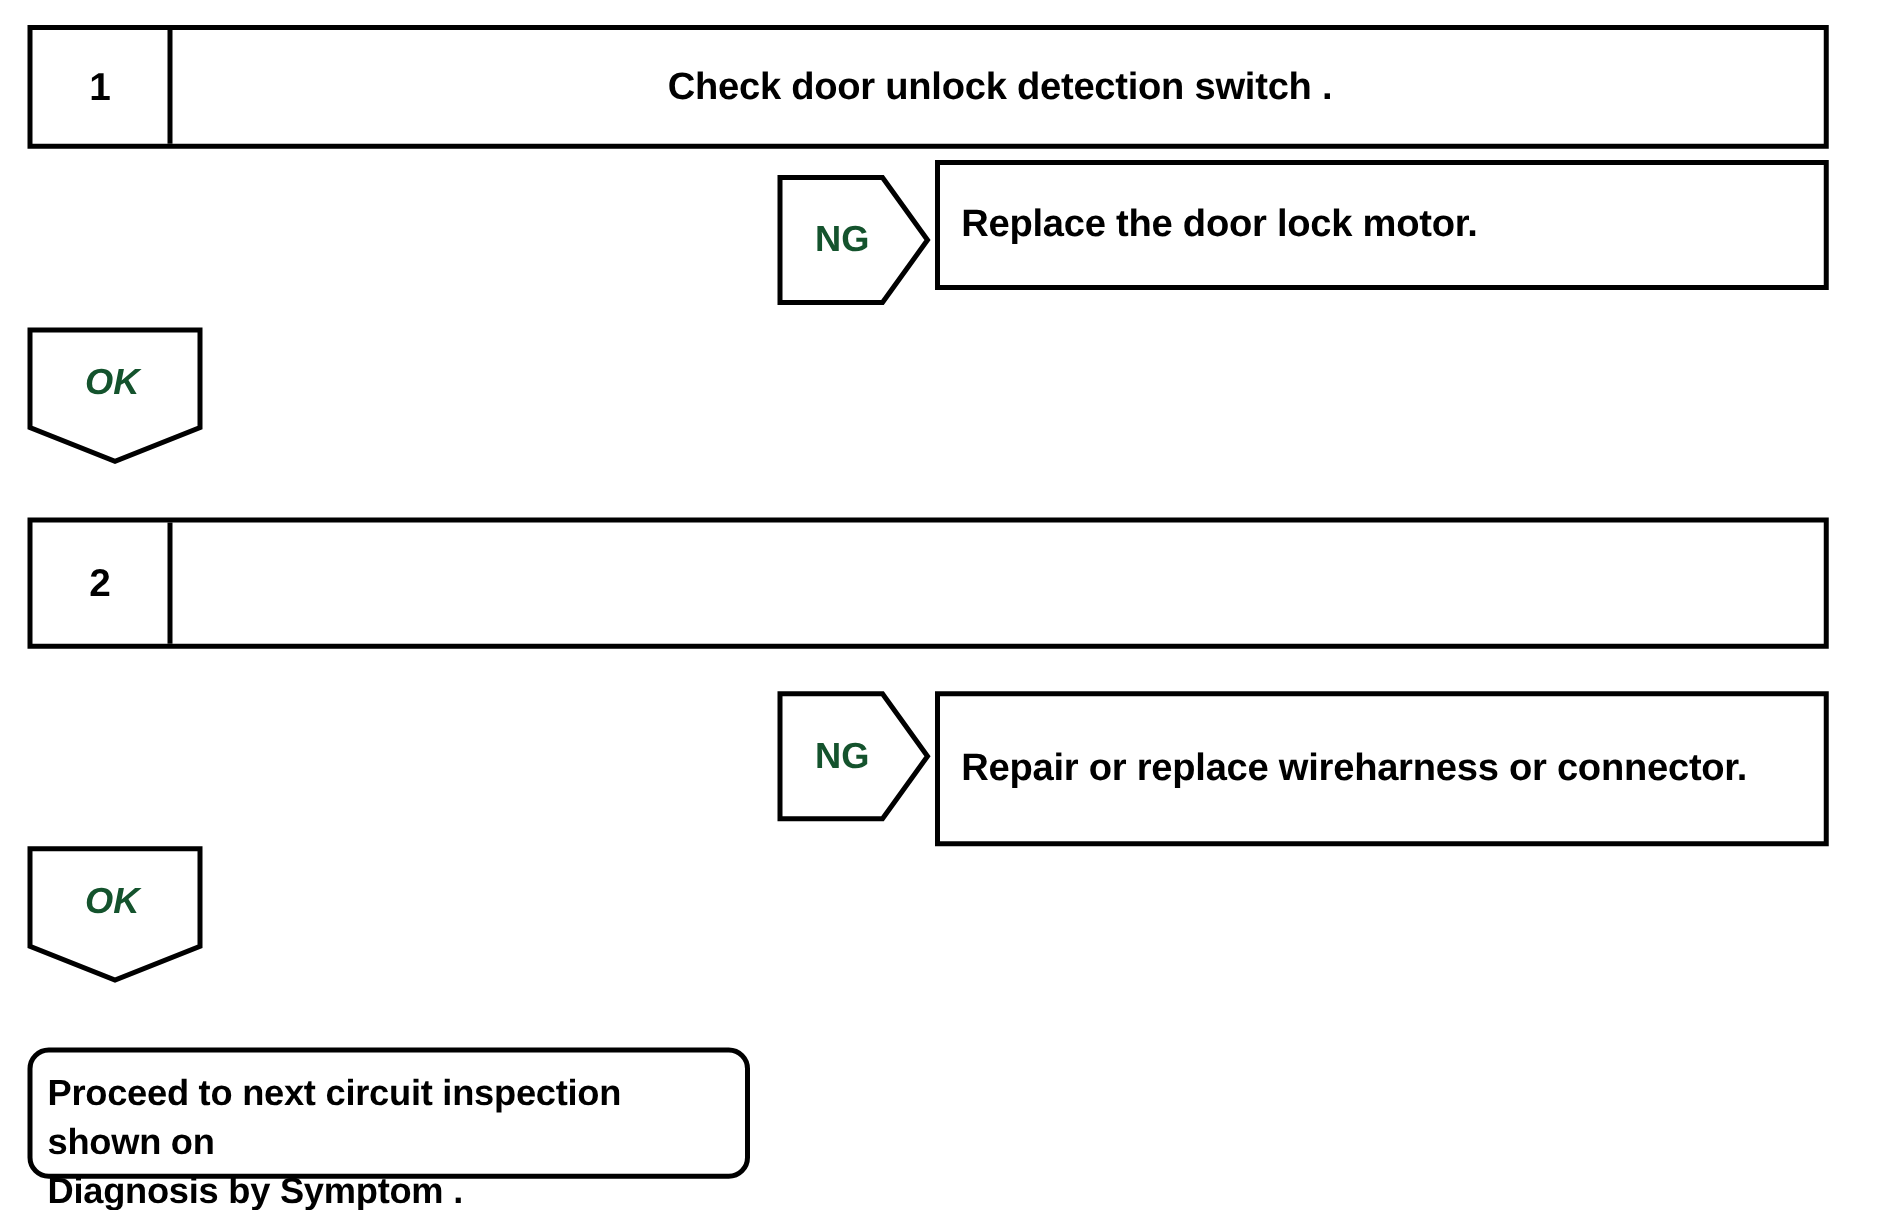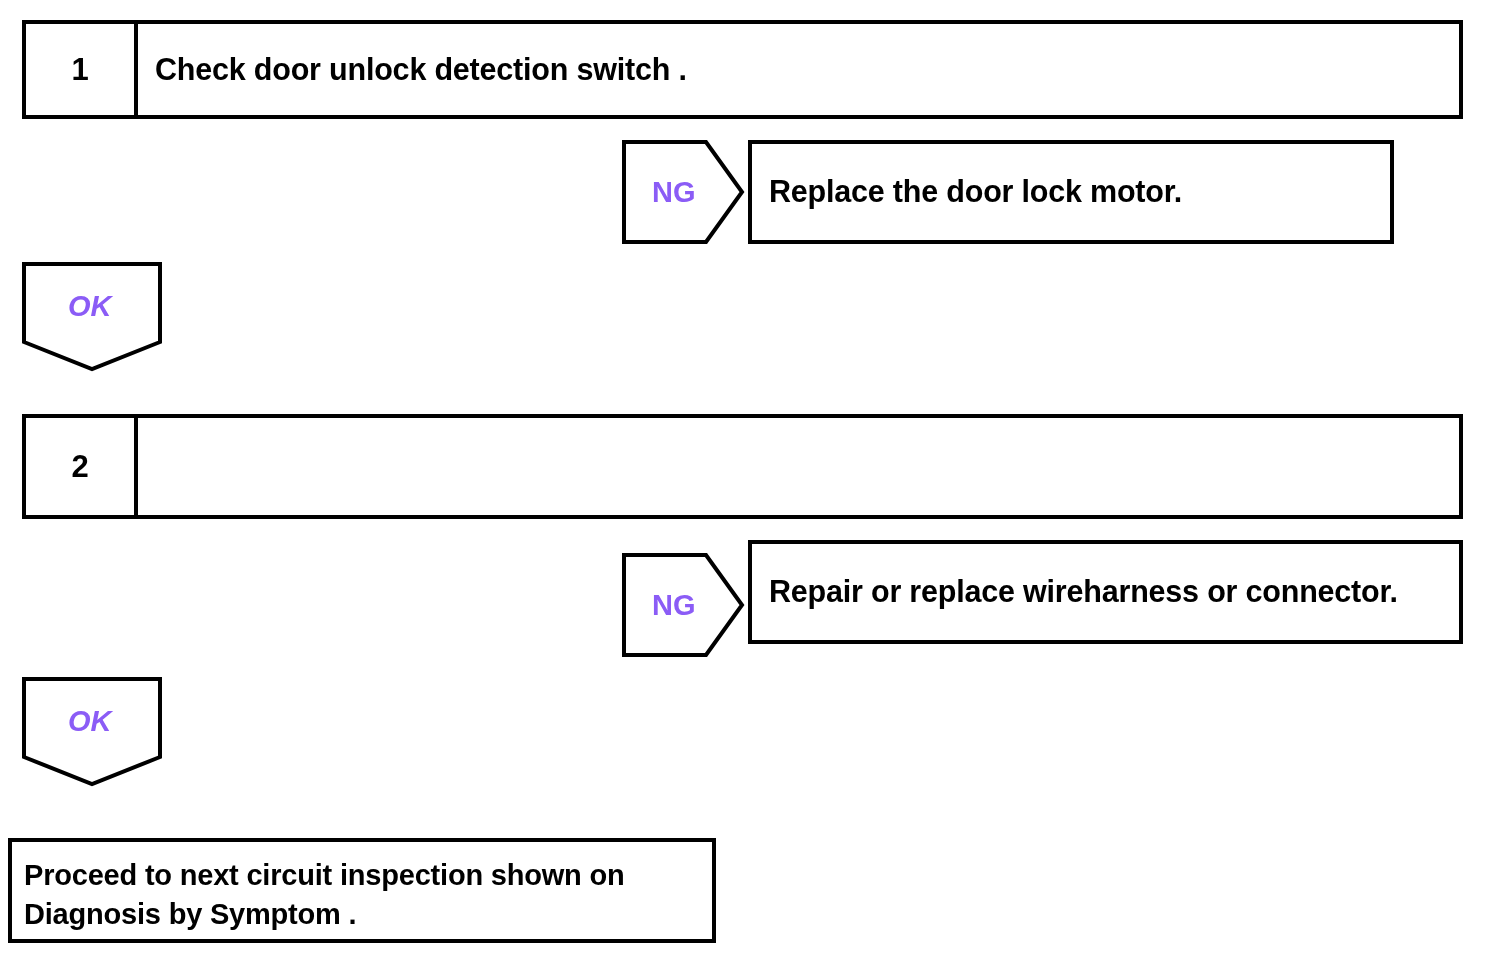--- a/index.html
+++ b/index.html
@@ -40,20 +40,21 @@
     font-weight: bold;
     color: #000000;
     line-height: 1;
   }
   .step-text-cell {
     box-sizing: border-box;
     flex: 1 1 auto;
     display: flex;
     align-items: center;
     padding: 0 14px 0 17px;
+    justify-content: center;
   }
   .step-text {
     font-size: 30.5px;
     font-weight: bold;
     color: #000000;
     line-height: 1.28;
     letter-spacing: -0.2px;
     white-space: pre-line;
   }
 
@@ -67,21 +68,21 @@
     display: block;
     position: absolute;
     left: 0;
     top: 0;
     overflow: visible;
   }
   .pent-label {
     position: absolute;
     font-size: 29px;
     font-weight: bold;
-    color: #8b5cf6;
+    color: #14532d;
     line-height: 1;
   }
   .pent-ok {
     position: absolute;
     box-sizing: border-box;
     background: #ffffff;
     font-style: italic;
   }
 
   
@@ -133,21 +134,21 @@
     </div>
   </div>
 
   <div class="pent-ng" style="left:622px; top:140px; width:122px; height:104px;">
     <svg width="122" height="104" viewBox="0 0 122 104">
       <path d="M 2,2 L 84,2 L 120,52 L 84,102 L 2,102 Z" fill="#ffffff" stroke="#000000" stroke-width="4" stroke-linejoin="miter"></path>
     </svg>
     <span class="pent-label" style="left:30px; top:38px;">NG</span>
   </div>
 
-  <div class="action-box" style="left:748px; top:140px; width:646px; height:104px;">
+  <div class="action-box" style="left:748px; top:128px; width:715px; height:104px;">
     <span class="action-text">Replace the door lock motor.</span>
   </div>
 
   <div class="pent-ok" style="left:22px; top:262px; width:140px; height:110px;">
     <svg width="140" height="110" viewBox="0 0 140 110">
       <path d="M 2,2 L 138,2 L 138,80 L 70,107 L 2,80 Z" fill="#ffffff" stroke="#000000" stroke-width="4" stroke-linejoin="miter"></path>
     </svg>
     <span class="pent-label" style="left:46px; top:30px;">OK</span>
   </div>
 
@@ -157,29 +158,29 @@
     </div>
   </div>
 
   <div class="pent-ng" style="left:622px; top:553px; width:122px; height:104px;">
     <svg width="122" height="104" viewBox="0 0 122 104">
       <path d="M 2,2 L 84,2 L 120,52 L 84,102 L 2,102 Z" fill="#ffffff" stroke="#000000" stroke-width="4" stroke-linejoin="miter"></path>
     </svg>
     <span class="pent-label" style="left:30px; top:38px;">NG</span>
   </div>
 
-  <div class="action-box" style="left:748px; top:540px; width:715px; height:104px;">
+  <div class="action-box" style="left:748px; top:553px; width:715px; height:124px;">
     <span class="action-text">Repair or replace wireharness or connector.</span>
   </div>
 
   <div class="pent-ok" style="left:22px; top:677px; width:140px; height:110px;">
     <svg width="140" height="110" viewBox="0 0 140 110">
       <path d="M 2,2 L 138,2 L 138,80 L 70,107 L 2,80 Z" fill="#ffffff" stroke="#000000" stroke-width="4" stroke-linejoin="miter"></path>
     </svg>
     <span class="pent-label" style="left:46px; top:30px;">OK</span>
   </div>
 
-  <div class="final-box" style="left:8px; top:838px; width:708px; height:105px;">
+  <div class="final-box" style="left:22px; top:838px; width:578px; height:105px;border-radius:17px;">
     <span class="final-text"> Proceed to next circuit inspection shown on
 Diagnosis by Symptom&nbsp;.</span>
   </div>
 
 </div>
 
 </body></html>

